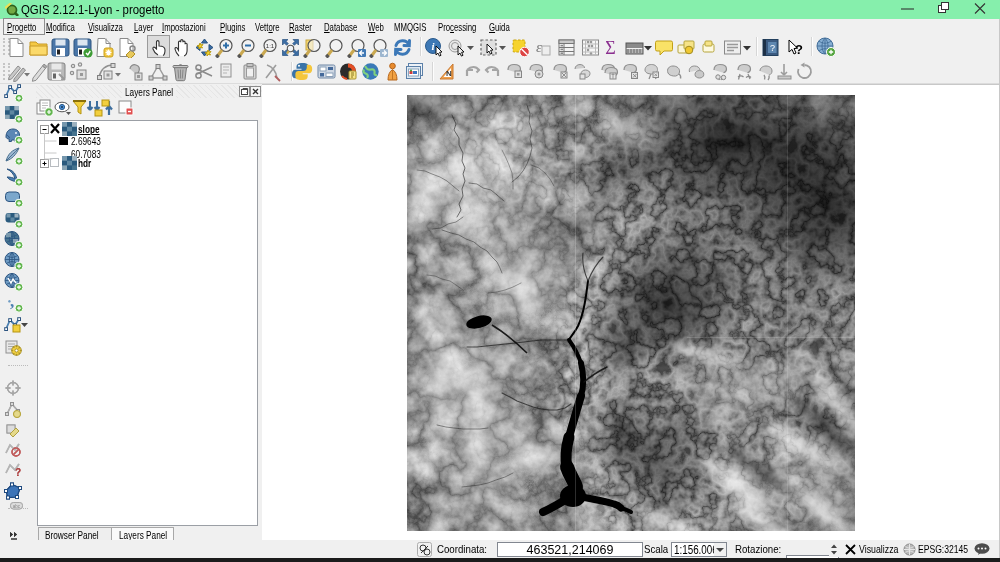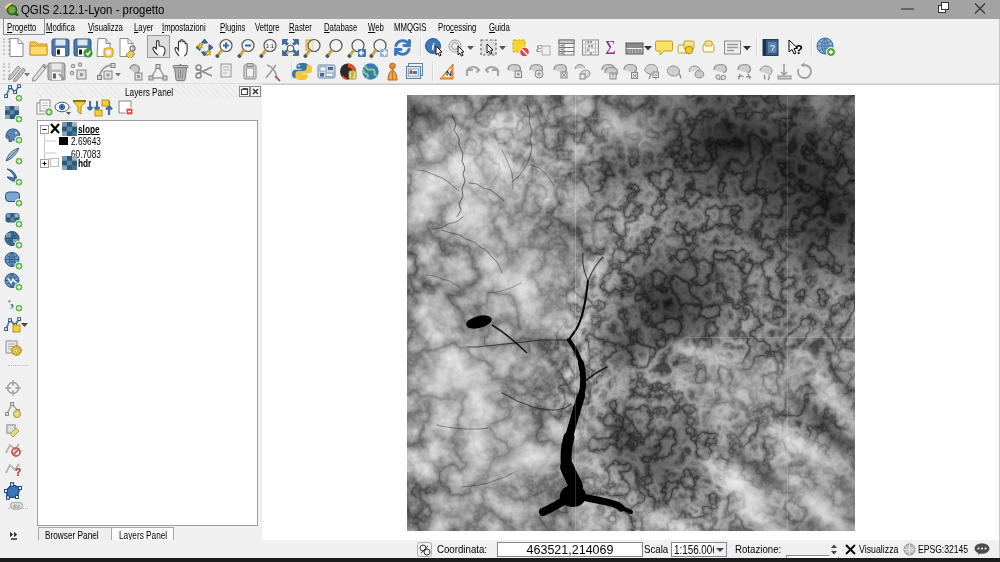--- a/index.html
+++ b/index.html
@@ -1,16 +1,16 @@
 <!DOCTYPE html>
 <html><head><meta charset="utf-8"><style>
 *{margin:0;padding:0;box-sizing:border-box}
 html,body{width:1000px;height:562px;overflow:hidden;font-family:"Liberation Sans",sans-serif;background:#f0f0f0}
 .abs{position:absolute}
-#titlebar{position:absolute;left:0;top:0;width:1000px;height:19px;background:#a3a3a3}
+#titlebar{position:absolute;left:0;top:0;width:1000px;height:19px;background:#86efac}
 #titlebar .t{position:absolute;left:21px;top:3px;font-size:12px;color:#000;transform:scaleX(0.95);transform-origin:0 0}
 #menubar{position:absolute;left:0;top:19px;width:1000px;height:15px;background:#f0f0f0;font-size:12px;color:#000}
 #menubar span{position:absolute;top:2px;white-space:nowrap;z-index:2;font-size:10.5px;transform:scaleX(0.74);transform-origin:0 0}
 #tb1{position:absolute;left:0;top:34px;width:1000px;height:25px;background:#f0f0f0}
 #tb2{position:absolute;left:0;top:59px;width:1000px;height:25px;background:#f0f0f0;border-bottom:1px solid #dcdcdc}
 #lefttb{position:absolute;left:0;top:84px;width:36px;height:456px;background:#f0f0f0}
 #panel{position:absolute;left:36px;top:84px;width:226px;height:456px;background:#f0f0f0}
 #ptitle{position:absolute;left:0;top:1px;width:226px;height:13px;font-size:11px;text-align:center;color:#000;background:repeating-linear-gradient(45deg,#e6e6e6 0 1px,rgba(0,0,0,0) 1px 4px)}
 #ptree{position:absolute;left:1px;top:36px;width:221px;height:406px;background:#fff;border:1px solid #9b9fa5;font-size:11px;color:#000}
 .tt{transform:scaleX(0.75);transform-origin:0 0;white-space:nowrap}

